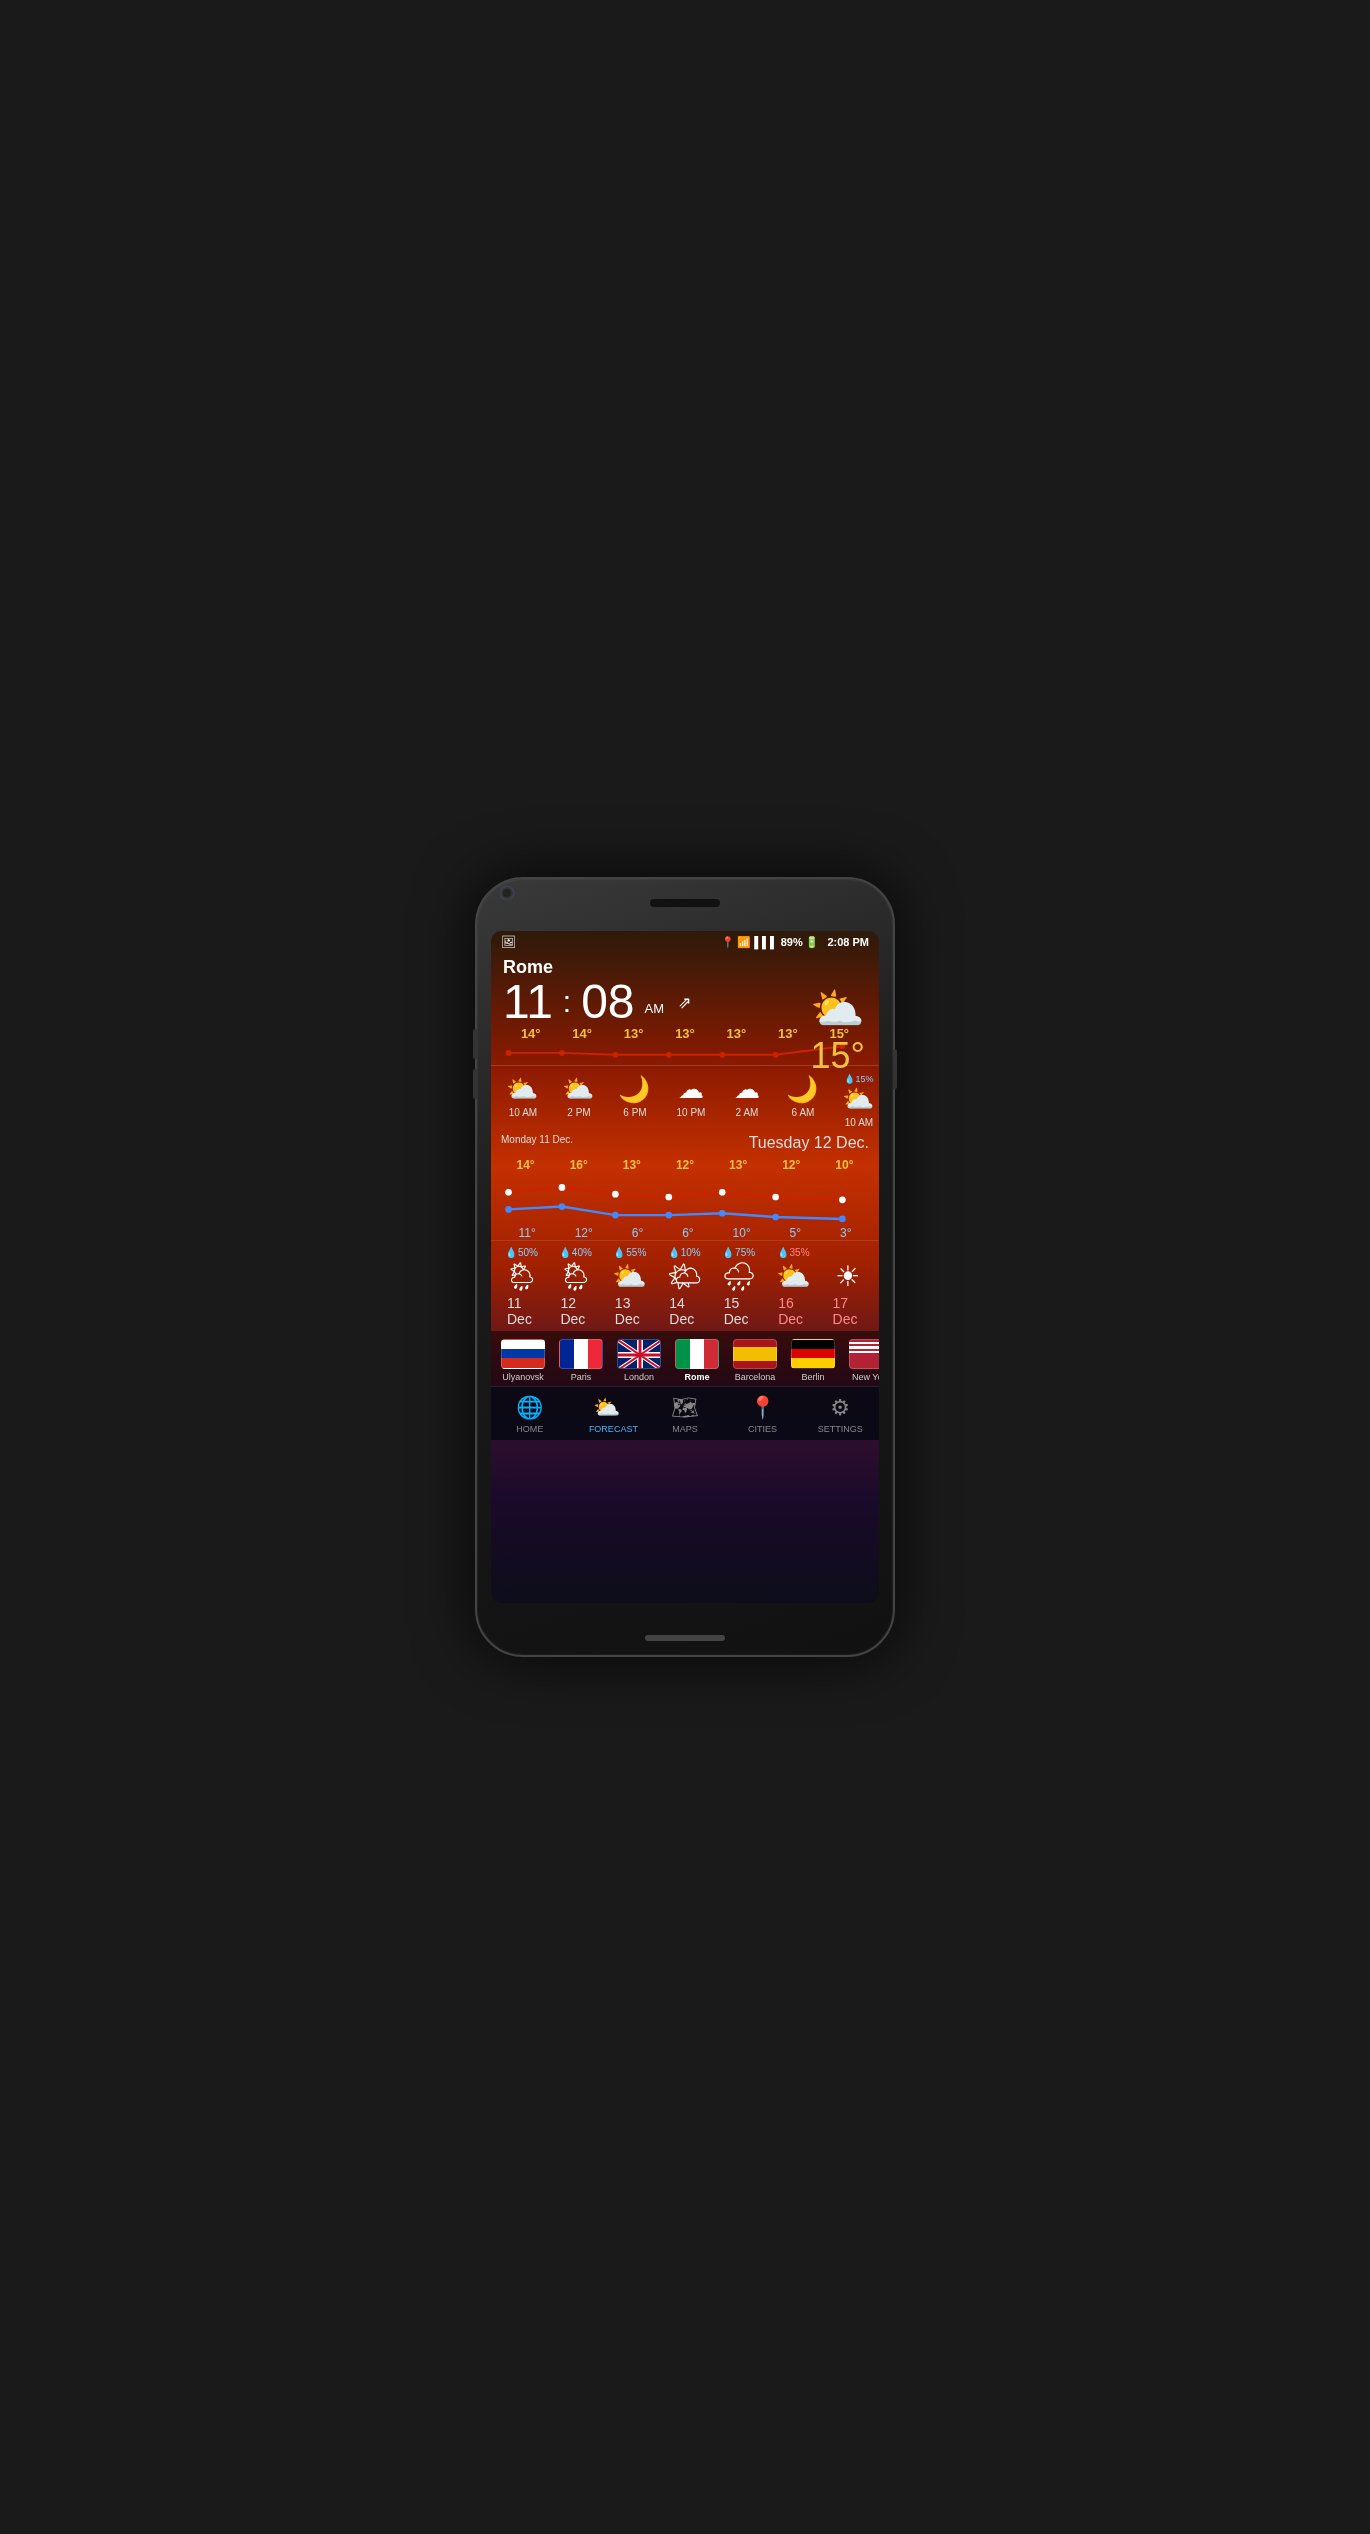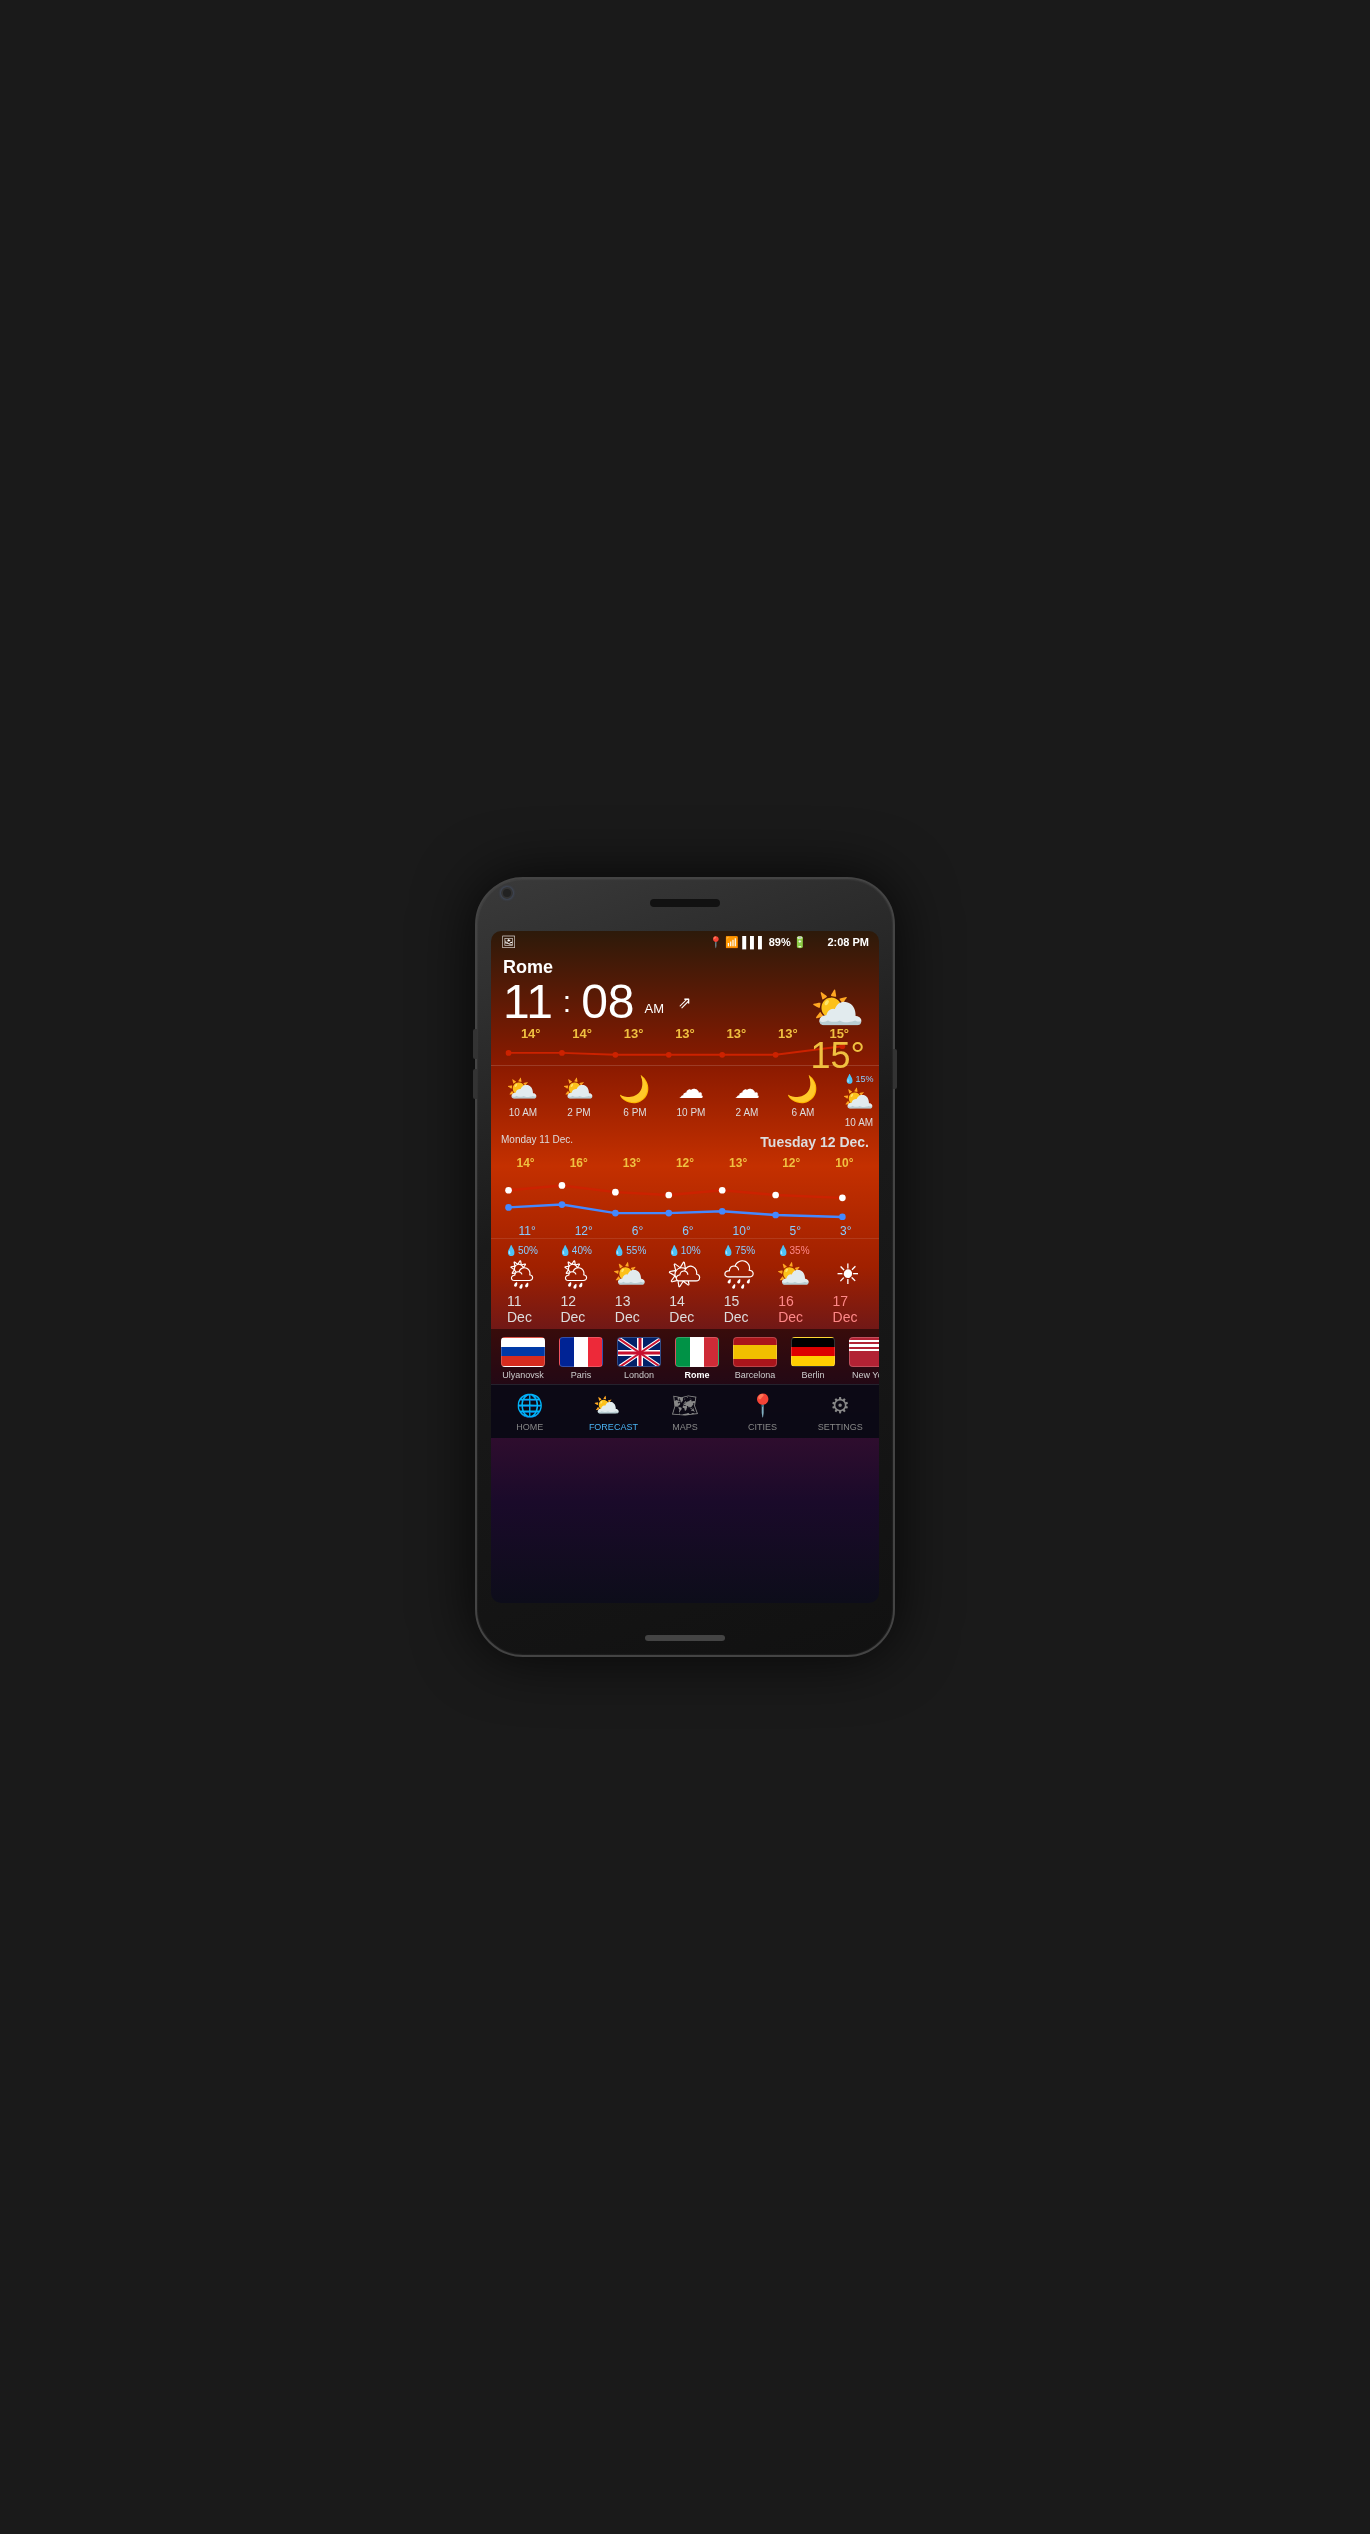--- a/index.html
+++ b/index.html
@@ -316,21 +316,21 @@
     <div class="status-bar">
       <div class="status-left">
         <span style="font-size:12px;">🖼</span>
       </div>
       <div class="status-right">
         <span>📍</span>
         <span>📶</span>
         <span>▌▌▌</span>
         <span>89%</span>
         <span>🔋</span>
-        <span style="margin-left:17px;">2:08 PM</span>
+        <span style="margin-left:5px;">2:08 PM</span>
       </div>
     </div>
 
     <div class="weather-main">
       <div class="city-name">Rome</div>
       <div class="time-row">
         <span class="time-big">11</span>
         <span style="font-size:30px;color:white;font-weight:200;">:</span>
         <span class="time-big">08</span>
         <span class="time-ampm">AM</span>
@@ -392,21 +392,21 @@
       </div>
       <div class="hour-item">
         <span style="font-size:9px;color:#88ccff;">💧15%</span>
         <span class="hour-icon">⛅</span>
         <span class="hour-time">10 AM</span>
       </div>
     </div>
 
     <div style="display:flex; padding:2px 10px; justify-content:space-between;gap:18px;">
       <span style="font-size:10px;color:#ddd;">Monday 11 Dec.</span>
-      <span style="font-size:14px;color:#ddd;font-weight:bold;">Tuesday 12 Dec.</span>
+      <span style="font-size:16px;color:#ddd;">Tuesday 12 Dec.</span>
     </div>
 
     <div style="padding:4px 8px 0;">
       <div style="display:flex;justify-content:space-around;font-size:12px;color:#f0c040;font-weight:bold;">
         <span>14°</span>
         <span>16°</span>
         <span>13°</span>
         <span>12°</span>
         <span>13°</span>
         <span>12°</span>

